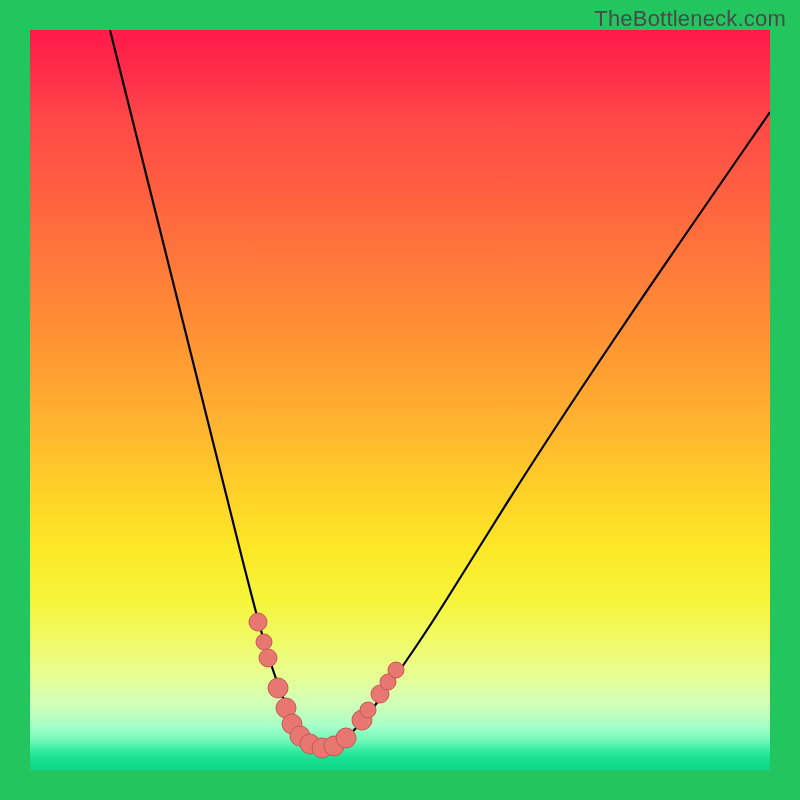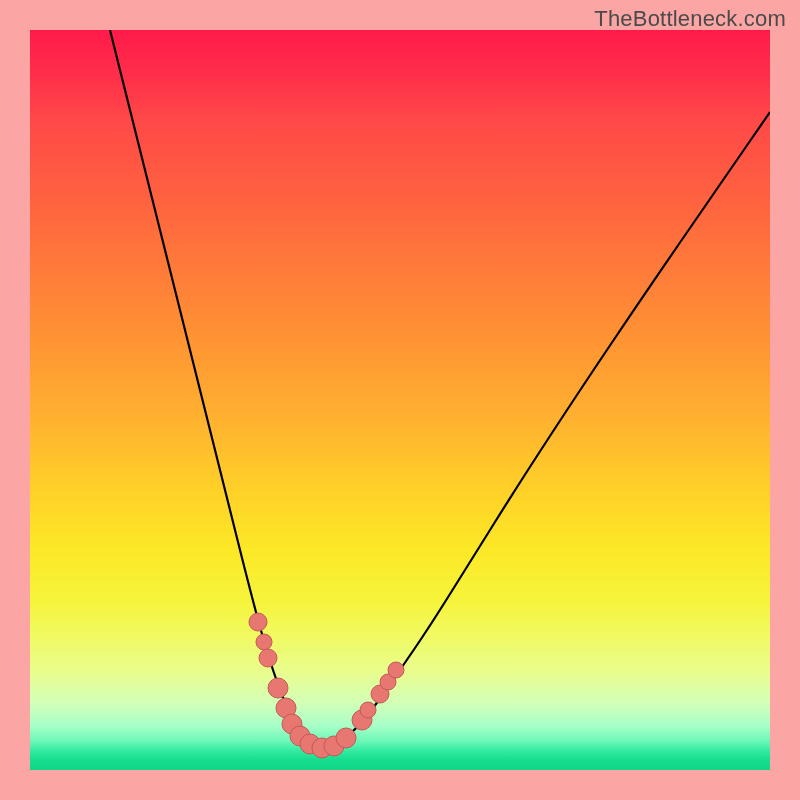--- a/index.html
+++ b/index.html
@@ -10,21 +10,21 @@
     background: #000;
     overflow: hidden;
     font-family: Arial, Helvetica, sans-serif;
   }
   .frame {
     position: absolute;
     top: 0;
     left: 0;
     width: 800px;
     height: 800px;
-    background: #fca5a5;
+    background: #22c55e;
   }
   .plot-area {
     position: absolute;
     top: 30px;
     left: 30px;
     width: 740px;
     height: 740px;
     overflow: hidden;
   }
   .gradient-bg {

